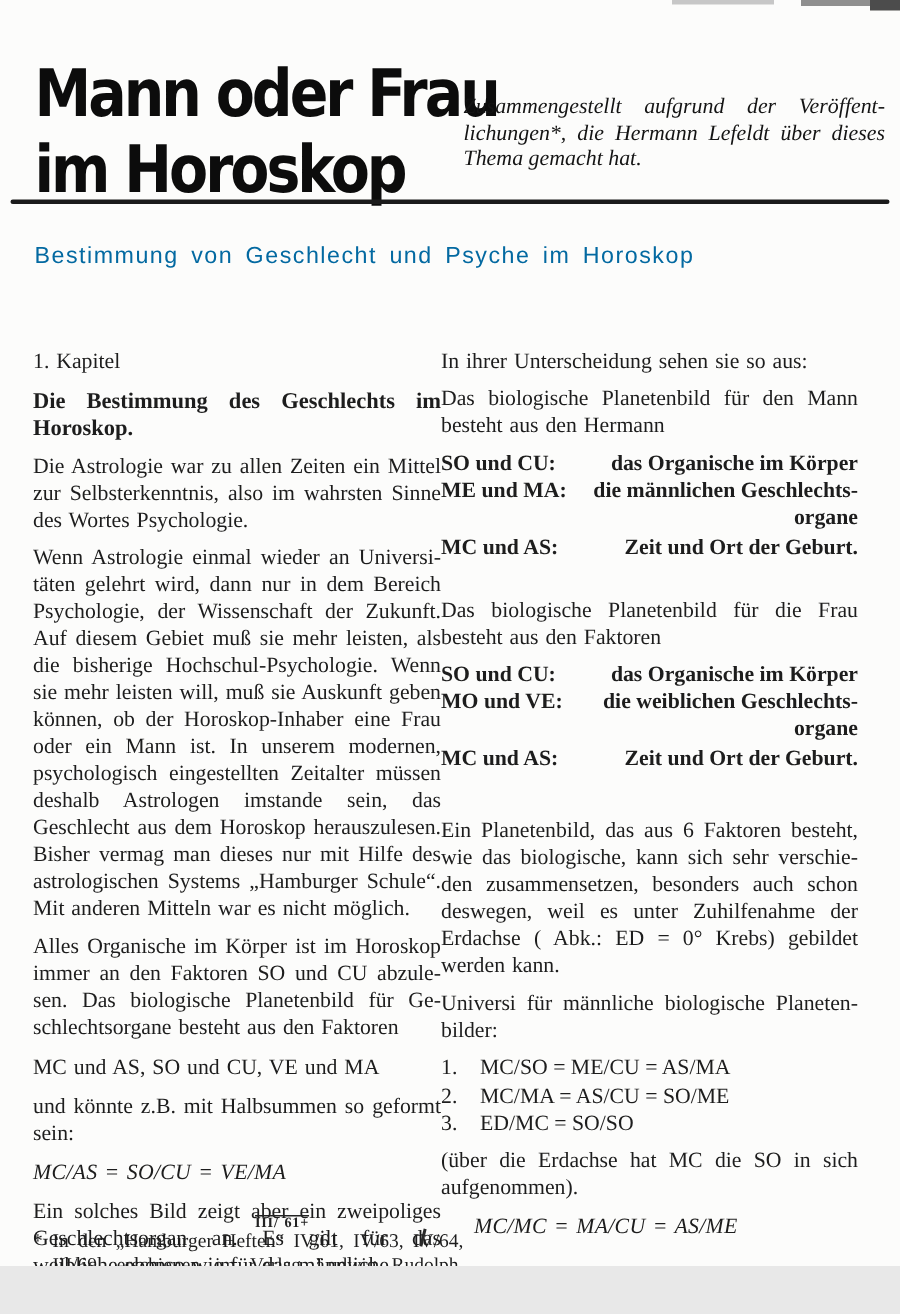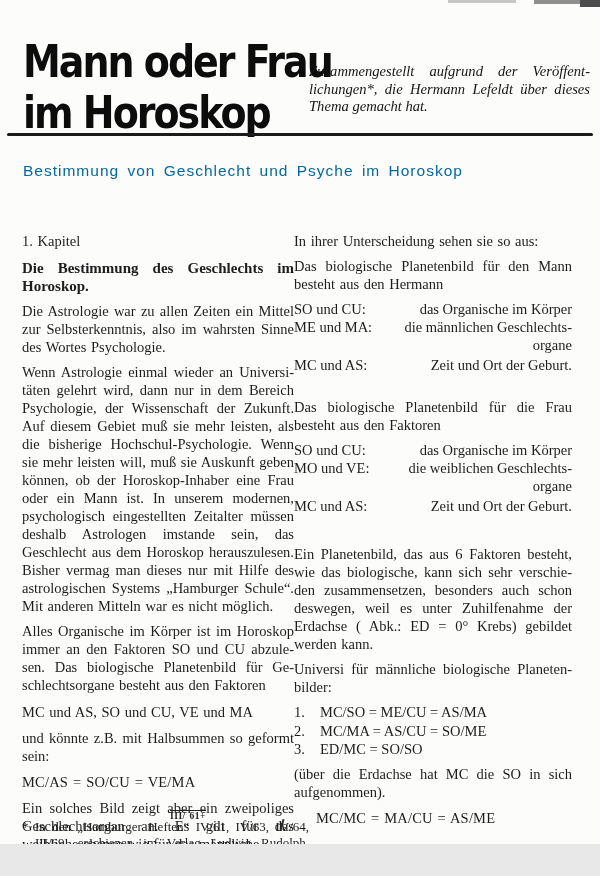--- a/index.html
+++ b/index.html
@@ -52,27 +52,27 @@
     position:absolute;left:22px;top:232px;width:566px;
     display:flex;
     font-size:14.5px;line-height:18px;
   }
   .col-left{width:272px;}
   .col-right{width:278px;}
   .columns p{margin:0 0 7px;text-align:justify;word-spacing:1px;}
   .chapter{margin-bottom:9px !important;text-align:left !important;}
   .bold-heading{font-weight:bold;font-size:15px;word-spacing:2.5px;}
   .factors-line{text-align:center;margin:9px 0 8px !important;}
-  .formula{text-align:left !important;margin:8px 0 !important;letter-spacing:0.2px;}
+  .formula{text-align:left !important;margin:8px 0 !important;letter-spacing:0.2px;font-style:italic;}
   .last-para{margin-bottom:0 !important;}
 
   
   .factor-table{margin:2px 0 24px;}
   .factor-table.woman{margin-bottom:30px;}
-  .frow{display:grid;grid-template-columns:88px 1fr;}
+  .frow{display:grid;grid-template-columns:88px 1fr;font-weight:bold;}
   .frow .fdesc{text-align:right;}
   .frow.spaced{margin-top:2px;}
   .examples{margin:2px 0 6px;}
   .erow{display:grid;grid-template-columns:26px 1fr;line-height:18.5px;}
   .final-formula{margin-left:22px !important;}
   .uber{margin-bottom:6px !important;}
 
   
   .footnote{
     position:absolute;left:22px;top:819px;width:287px;

